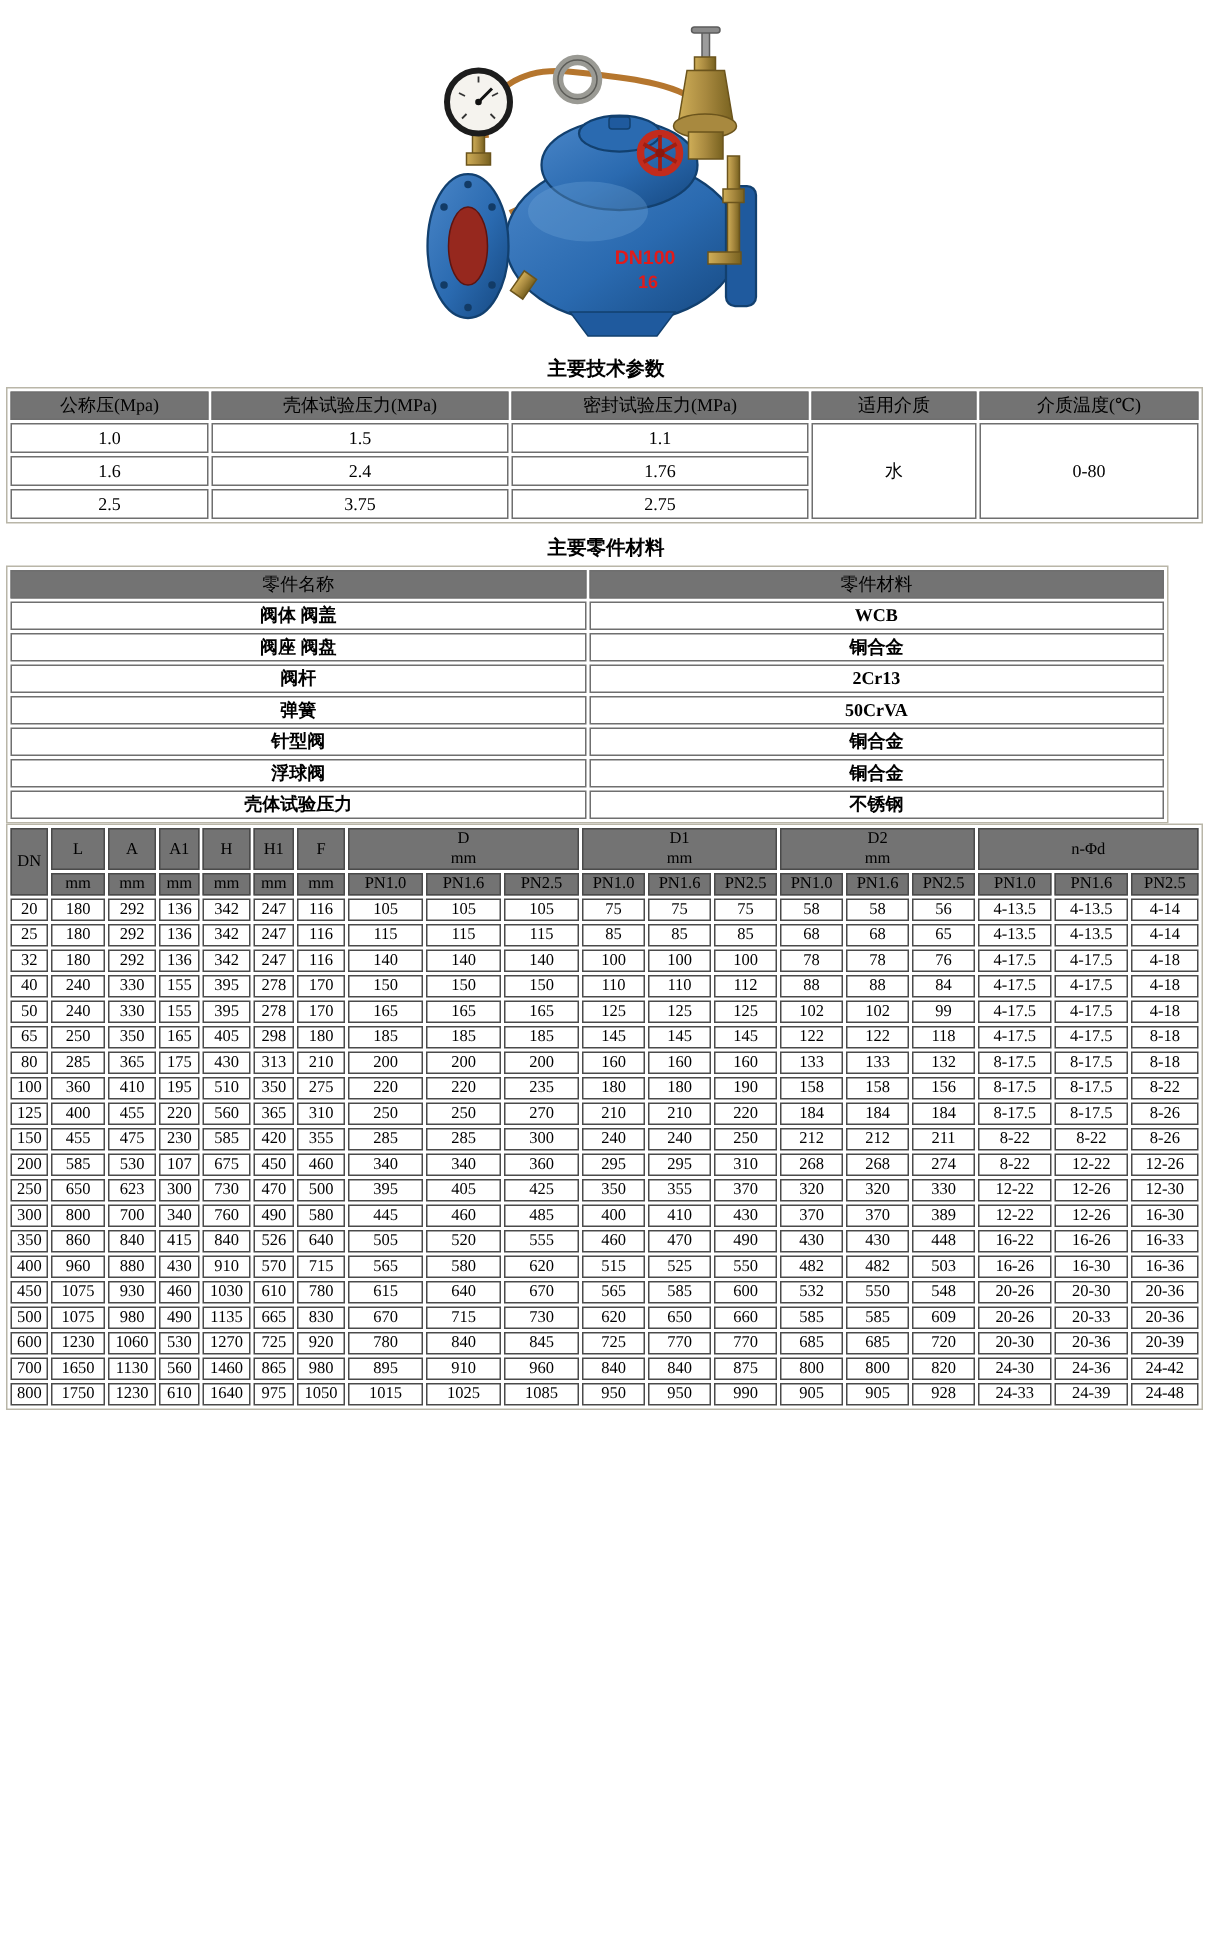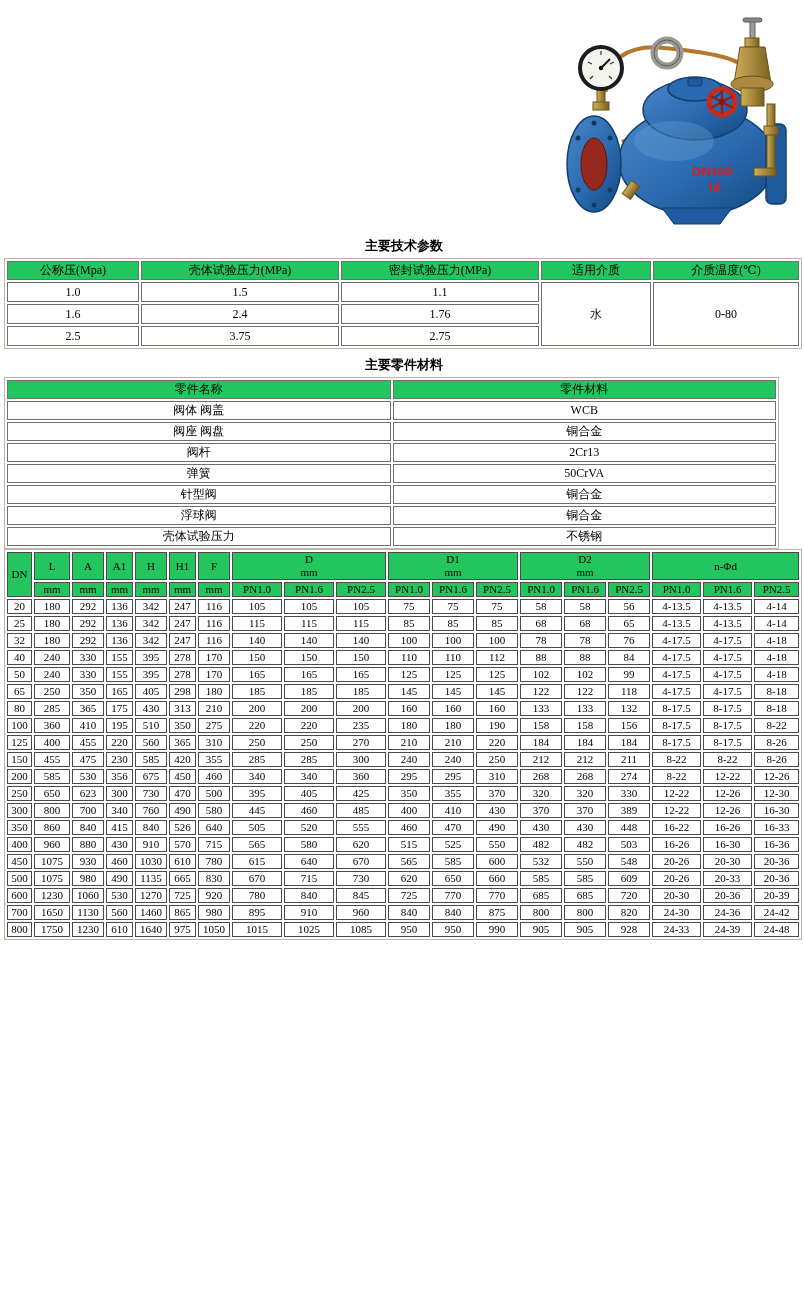--- a/index.html
+++ b/index.html
@@ -2,21 +2,21 @@
 <html><head>
 <meta charset="utf-8">
 <style>
   html,body{margin:0;padding:0;background:#ffffff;}
   body{
     width:804px;min-height:1300px;
     font-family:"Liberation Serif","DejaVu Serif",serif;
     color:#000;
   }
   .page{width:804px;}
-  .image-wrap{width:100%;text-align:right;padding-top:6px;height:224px;}
+  .image-wrap{width:100%;text-align:center;padding-top:6px;height:224px;}
   .section-title{
     font-weight:bold;font-size:13px;line-height:16px;
     margin:8px 0 4px 4px;
     text-align:center;
   }
   table.spec-table{
     table-layout:fixed;
     width:775px;margin:0 4px;
     border-collapse:separate;border-spacing:2px;
     background:#ffffff;
@@ -24,23 +24,23 @@
   }
   table.spec-table th, table.spec-table td{
     box-sizing:border-box;
     border:1px solid #6f6f6f;
     text-align:center;vertical-align:middle;
     font-weight:normal;
     font-size:12px;line-height:15px;
     padding:1px 2px;
     overflow:hidden;white-space:nowrap;
   }
-  table.spec-table th{background:#22c55e;}
+  table.spec-table th{background:#737373;}
   table.t1 td{height:20px;}
-  table.t2 td{height:18px;}
+  table.t2 td{height:18px;font-weight:bold;}
   table.t3 th, table.t3 td{
     font-size:11px;line-height:13px;padding:0 1px;border-color:#4a4a4a;
   }
   table.t3 td{height:14px;}
   .group-label,.group-unit{line-height:13px;}
   .spacer-bottom{height:340px;}
 </style>
 </head>
 <body>
 
@@ -478,21 +478,21 @@
           <td>212</td>
           <td>211</td>
           <td>8-22</td>
           <td>8-22</td>
           <td>8-26</td>
         </tr>
         <tr>
           <td>200</td>
           <td>585</td>
           <td>530</td>
-          <td>356</td>
+          <td>107</td>
           <td>675</td>
           <td>450</td>
           <td>460</td>
           <td>340</td>
           <td>340</td>
           <td>360</td>
           <td>295</td>
           <td>295</td>
           <td>310</td>
           <td>268</td>

